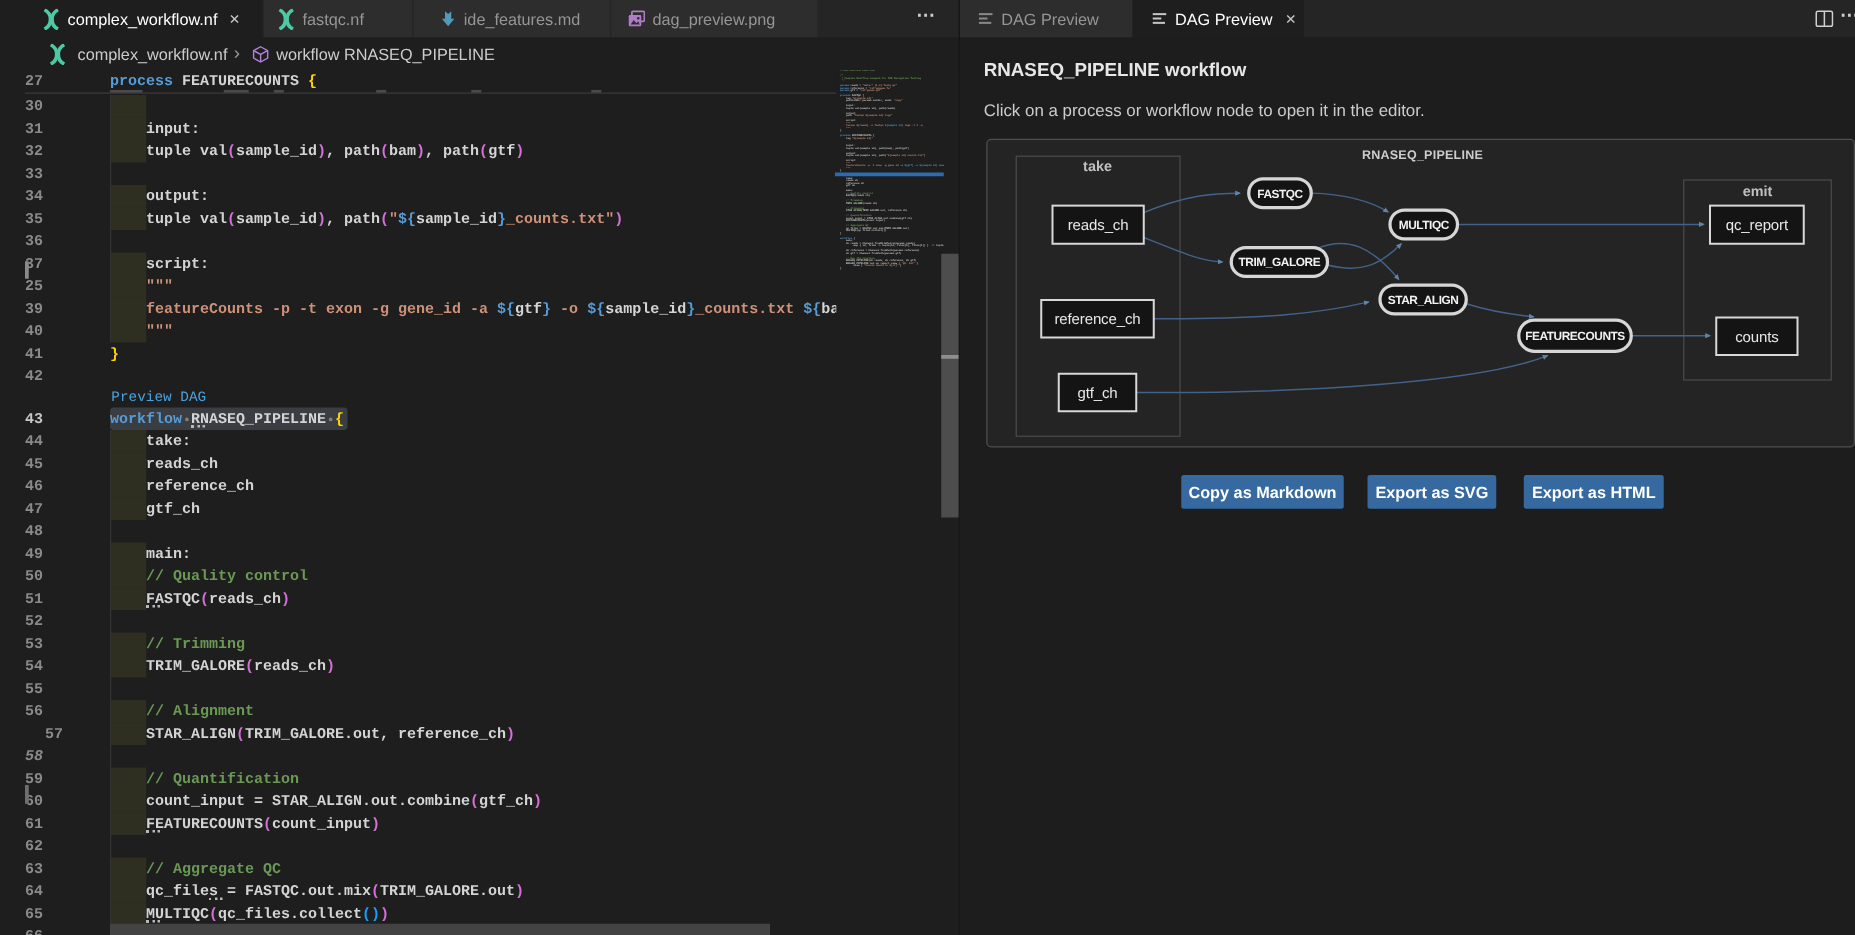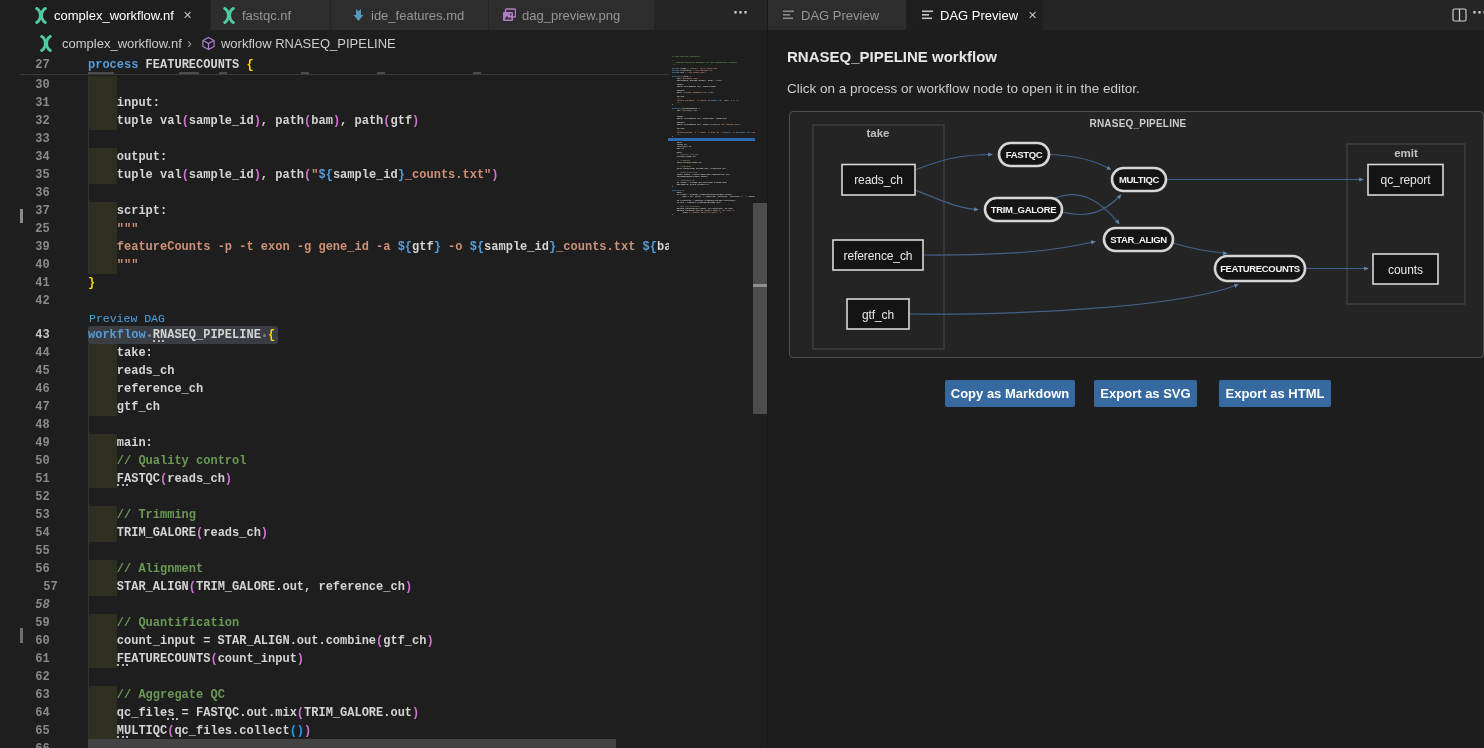--- a/index.html
+++ b/index.html
@@ -9,21 +9,21 @@
 .abs { position:absolute; }
 
 .tabs { position:absolute; top:0; height:30px; background:#252526; }
 .tab { position:absolute; top:0; height:30px; display:flex; align-items:center;
   font-size:13px; color:#969696; }
 .tab.active { background:#1e1e1e; color:#ffffff; }
 .tab.inactive { background:#2d2d2d; }
 
 .cl { position:absolute; left:68px; font:bold 12px/18px "Liberation Mono", monospace;
   color:#d4d4d4; white-space:pre; }
-.ln { position:absolute; left:0; width:45px; text-align:center;
+.ln { position:absolute; left:0; width:45px; text-align:left;
   font:bold 12px/18px "Liberation Mono", monospace; color:#8a8a8a; }
 .k { color:#569cd6; }
 .c { color:#6a9955; }
 .s { color:#ce9178; }
 .p { color:#d670d6; }
 .b { color:#179fff; }
 .g { color:#ffd700; }
 .band { position:absolute; left:68px; width:29px; height:18px; background:rgba(255,255,80,0.075); }
 .guide { position:absolute; left:68px; width:1px; background:#333333; }
 .hintdots { position:absolute; width:11px; height:2px; border-bottom:2px dotted #b9b9b9; }

